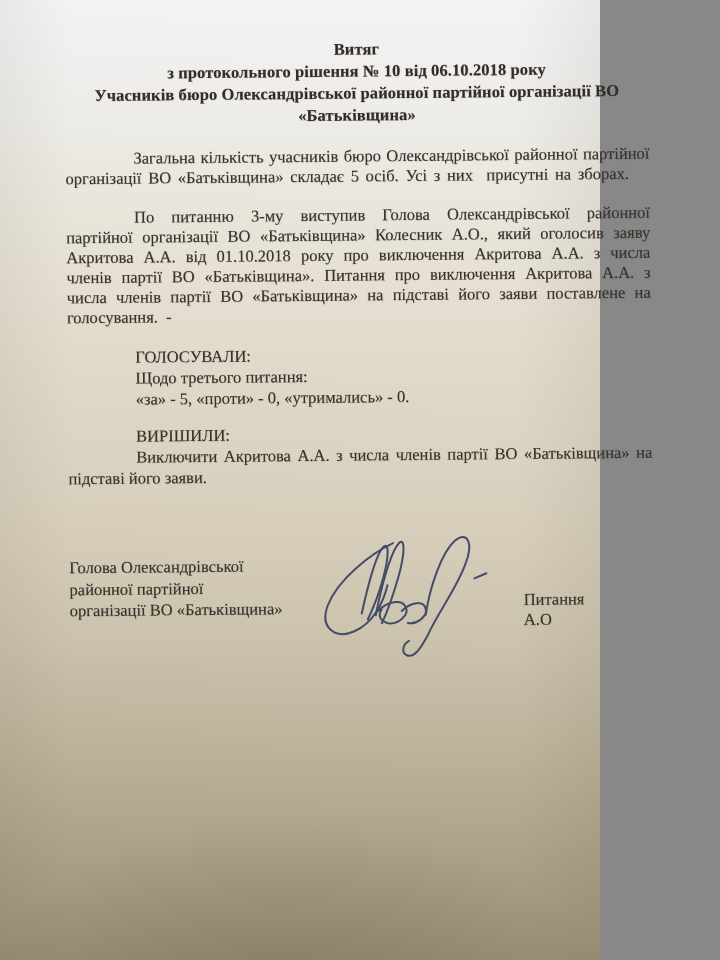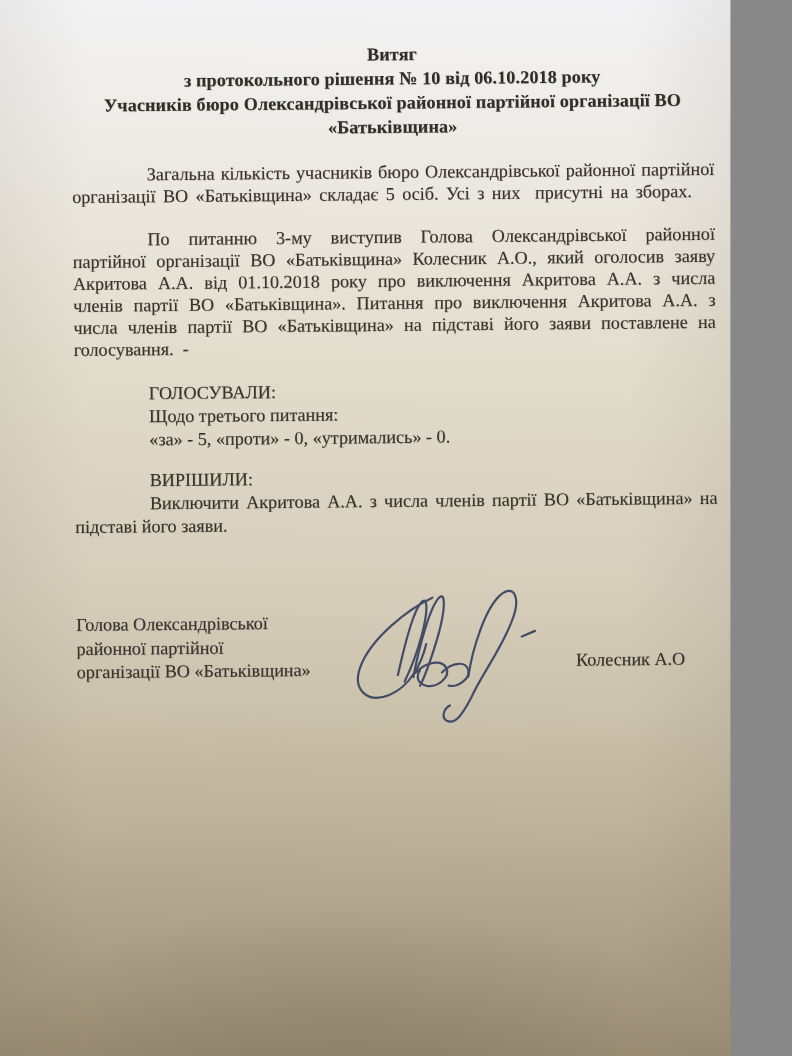--- a/index.html
+++ b/index.html
@@ -5,21 +5,21 @@
   html, body {
     margin: 0;
     padding: 0;
     width: 720px;
     height: 960px;
     overflow: hidden;
     background: #888;
   }
   .photo {
     position: relative;
-    width: 664px;
+    width: 600px;
     height: 960px;
     background:
       radial-gradient(95% 40% at 48% 110%, rgba(70,59,41,0.30), rgba(70,59,41,0) 62%),
       linear-gradient(90deg, rgba(40,32,20,0.05) 0%, rgba(40,32,20,0) 12%, rgba(40,32,20,0) 86%, rgba(40,32,20,0.06) 100%),
       linear-gradient(181deg,
         #f3f3f5 0%,
         #edebe6 14%,
         #e6e1d4 28%,
         #ded7c6 42%,
         #d7cfbc 54%,
@@ -112,16 +112,16 @@
     <svg class="signature-svg" width="176" height="136" viewBox="0 0 176 136" fill="none" stroke="#35405f" stroke-width="2" stroke-linecap="round" opacity="0.9">
       <path d="M76,16 C54,26 20,52 10,78 C2,99 16,112 36,104 C56,96 66,74 70,58"></path>
       <path d="M44,86 C50,60 58,28 66,20 C72,14 72,28 66,50 C61,68 54,84 50,92"></path>
       <path d="M58,88 C64,58 74,24 82,16 C88,10 88,26 81,50 C75,70 68,88 64,96"></path>
       <path d="M60,84 C70,74 84,72 88,80 C92,88 80,98 70,96 C62,94 60,88 64,82"></path>
       <path d="M84,84 C94,74 106,74 108,82 C110,90 98,98 90,96"></path>
       <path d="M108,88 C112,62 124,26 138,14 C150,4 157,16 148,38 C138,64 120,86 110,108 C103,121 96,132 88,128 C83,125 85,117 91,114"></path>
       <path d="M157,52 L169,47"></path>
     </svg>
 
-    <div class="sig-name">Колесник А.О</div>
+    <div class="sig-name">Питання А.О</div>
 
   </div>
 </div>
 
 </body></html>

